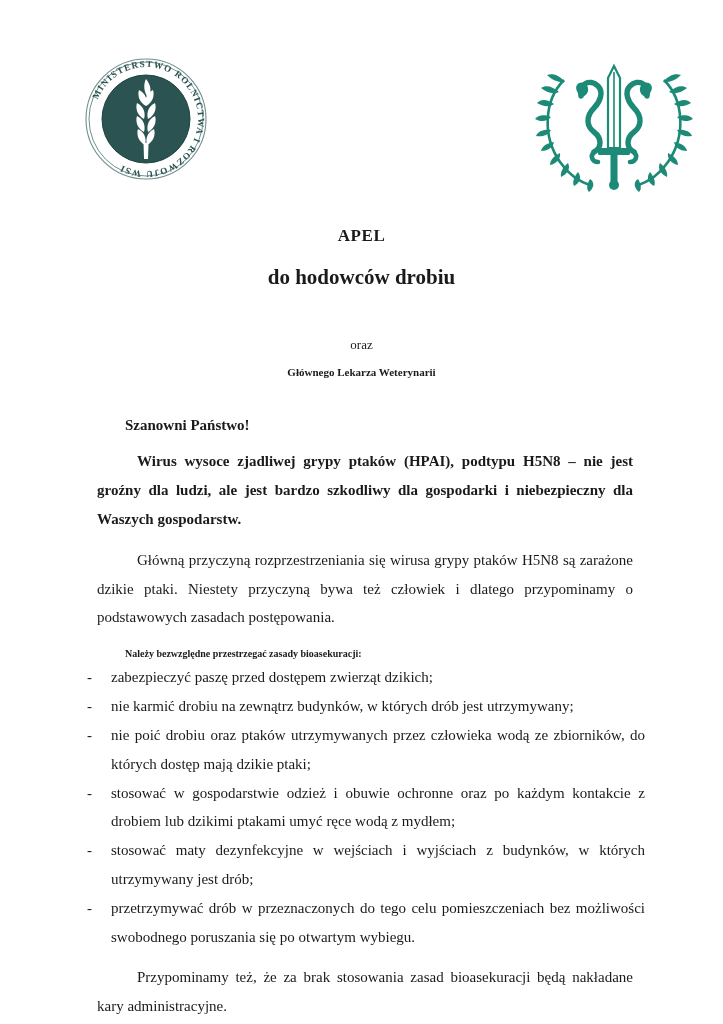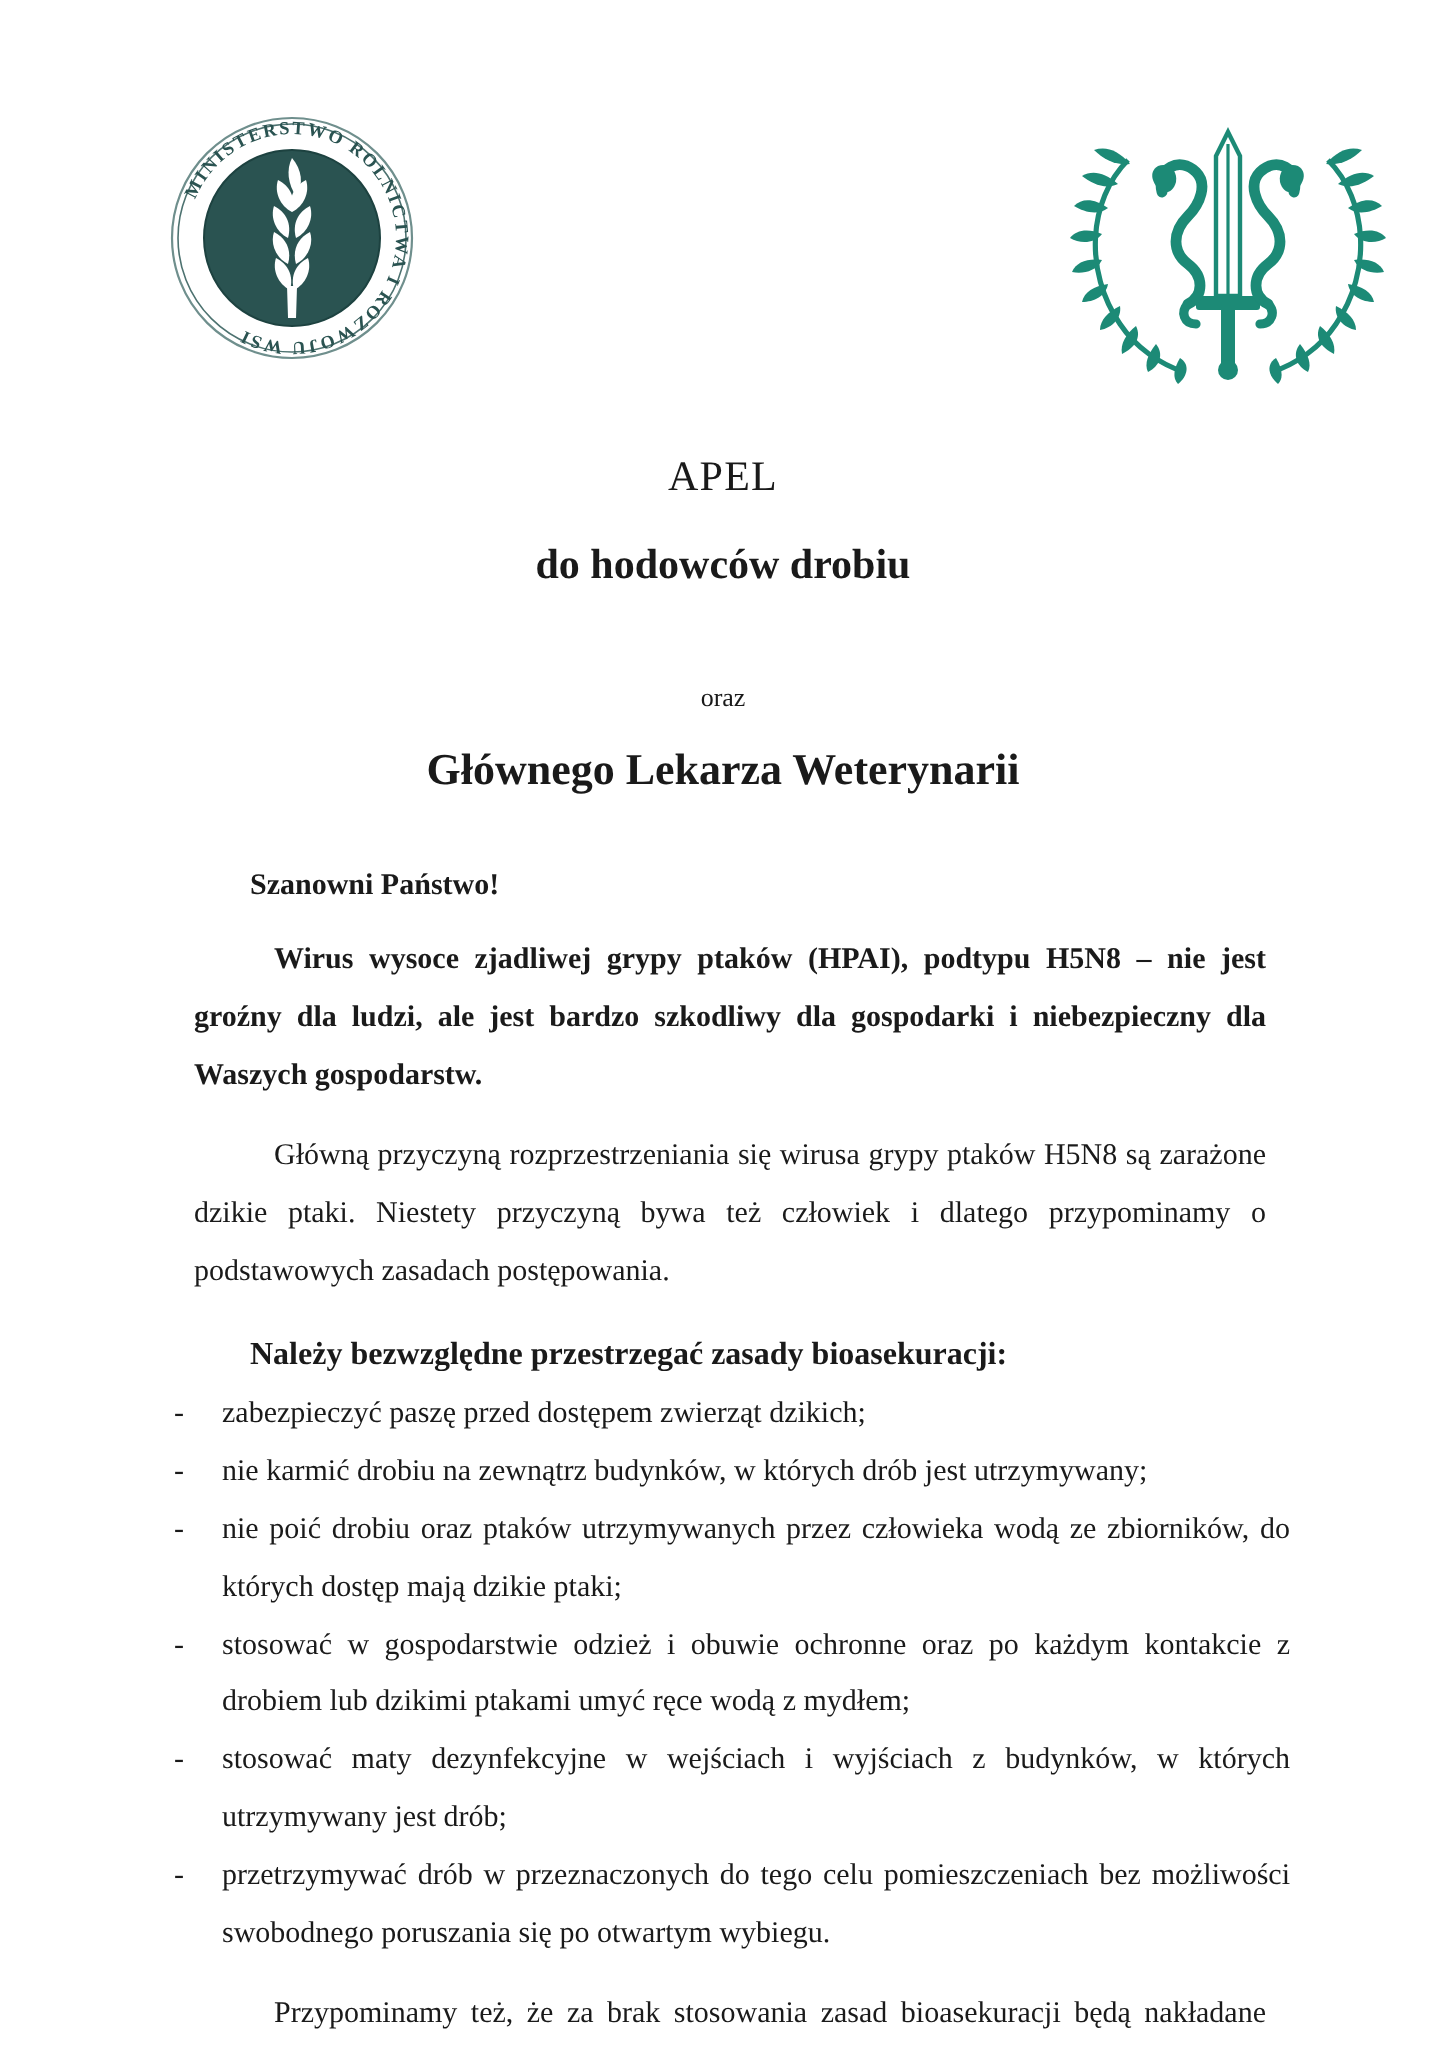--- a/index.html
+++ b/index.html
@@ -42,22 +42,22 @@
     height: 140px;
   }
   .logo svg { display: block; width: 100%; height: 100%; }
 
   
   .title-block {
     text-align: center;
     margin-top: 26px;
   }
   .title-main {
-    font-size: 21px;
-    font-weight: normal;
+    font-size: 17px;
+    font-weight: bold;
     letter-spacing: 0.6px;
     line-height: 1.2;
   }
   .title-sub {
     font-size: 21px;
     font-weight: bold;
     margin-top: 19px;
     line-height: 1.2;
     text-align: center;
   }
@@ -70,21 +70,21 @@
     font-size: 17.5px;
     font-weight: bold;
     line-height: 1.25;
   }
   .authority-conj {
     font-size: 13px;
     font-weight: normal;
     line-height: 1.2;
   }
   .authority-line-2 {
-    font-size: 22px;
+    font-size: 11px;
     font-weight: bold;
     margin-top: 14px;
     line-height: 1.25;
   }
 
   
   .body-area {
     margin: 0;
     padding: 0 78px 0 85px;
   }
@@ -105,21 +105,21 @@
     hyphens: none;
   }
   p.para.bold {
     font-weight: bold;
   }
   .para-first { margin-top: 26px; }
   .para-second { margin-top: 3px; }
   .para-last { margin-top: 6px; }
 
   .list-intro {
-    font-size: 16px;
+    font-size: 10px;
     font-weight: bold;
     text-indent: 40px;
     line-height: 1.92;
     margin: 2px 0 0 0;
   }
 
   ul.rules {
     list-style: none;
     margin: 0;
     padding: 0;

